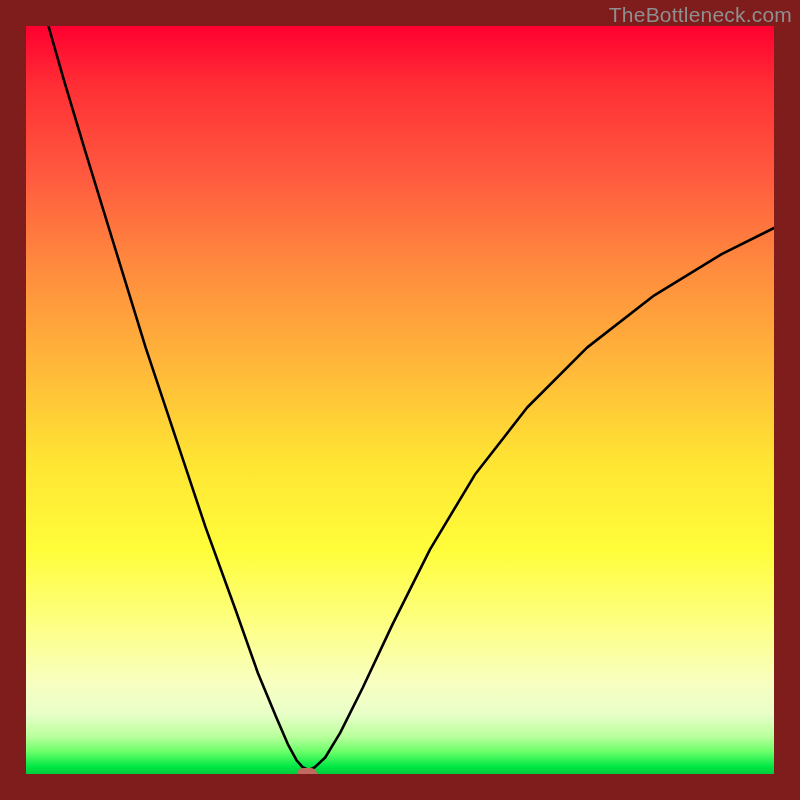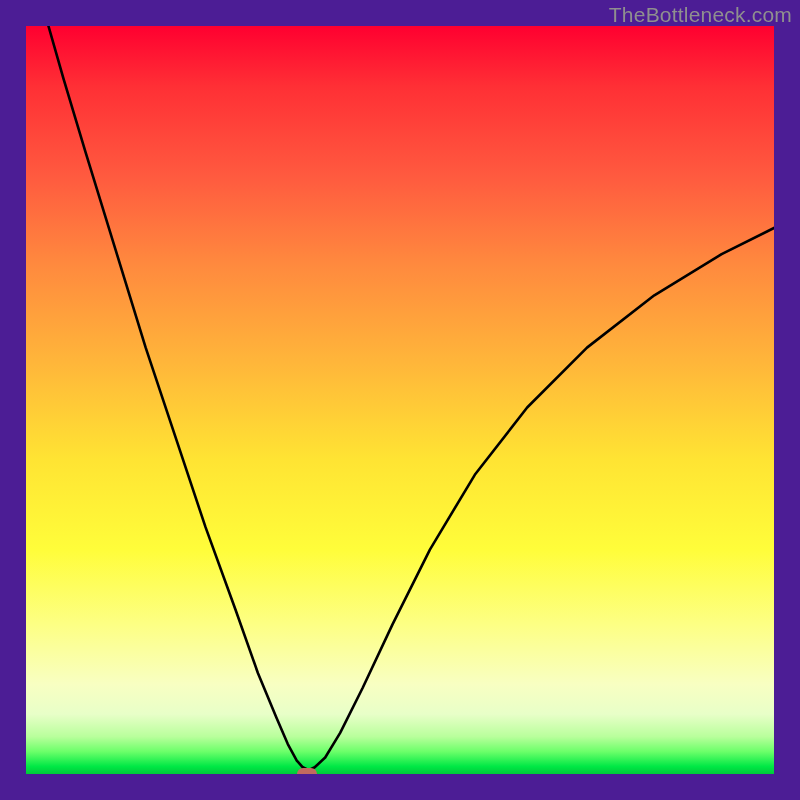--- a/index.html
+++ b/index.html
@@ -7,21 +7,21 @@
     padding: 0;
     width: 800px;
     height: 800px;
     overflow: hidden;
     background: #000;
     font-family: Arial, Helvetica, sans-serif;
   }
   .frame {
     position: absolute;
     inset: 0;
-    background: #4c1d95;
+    background: #7f1d1d;
   }
   .plot {
     position: absolute;
     left: 26px;
     top: 26px;
     width: 748px;
     height: 748px;
     overflow: hidden;
   }
   .gradient {

